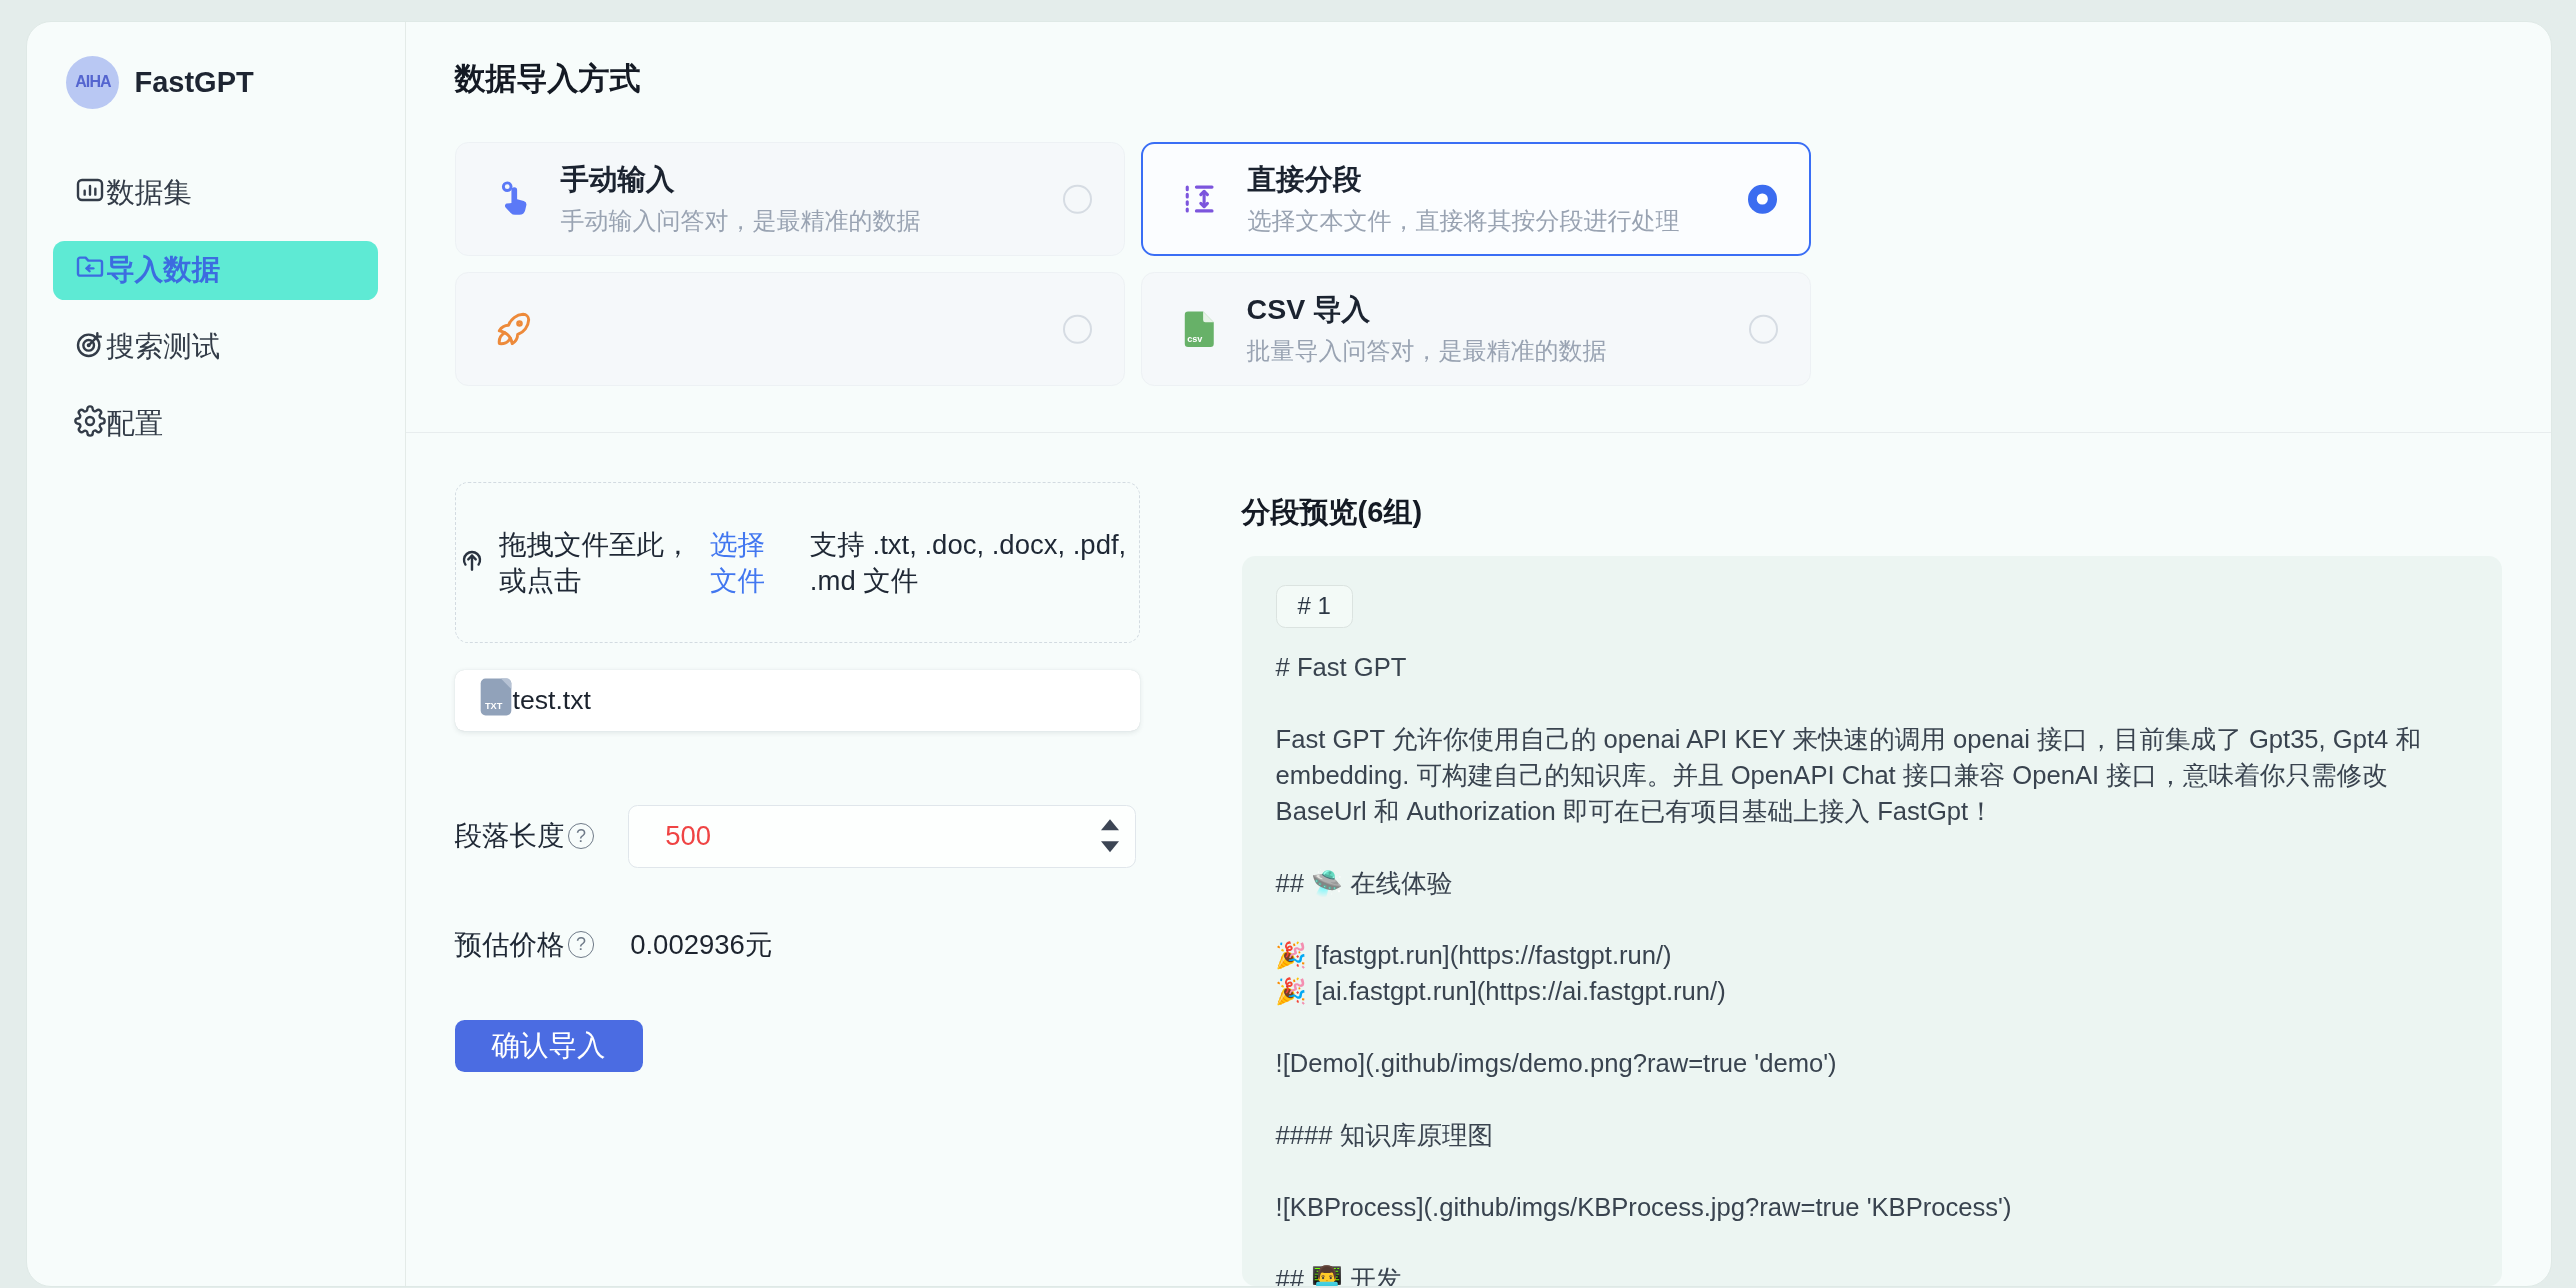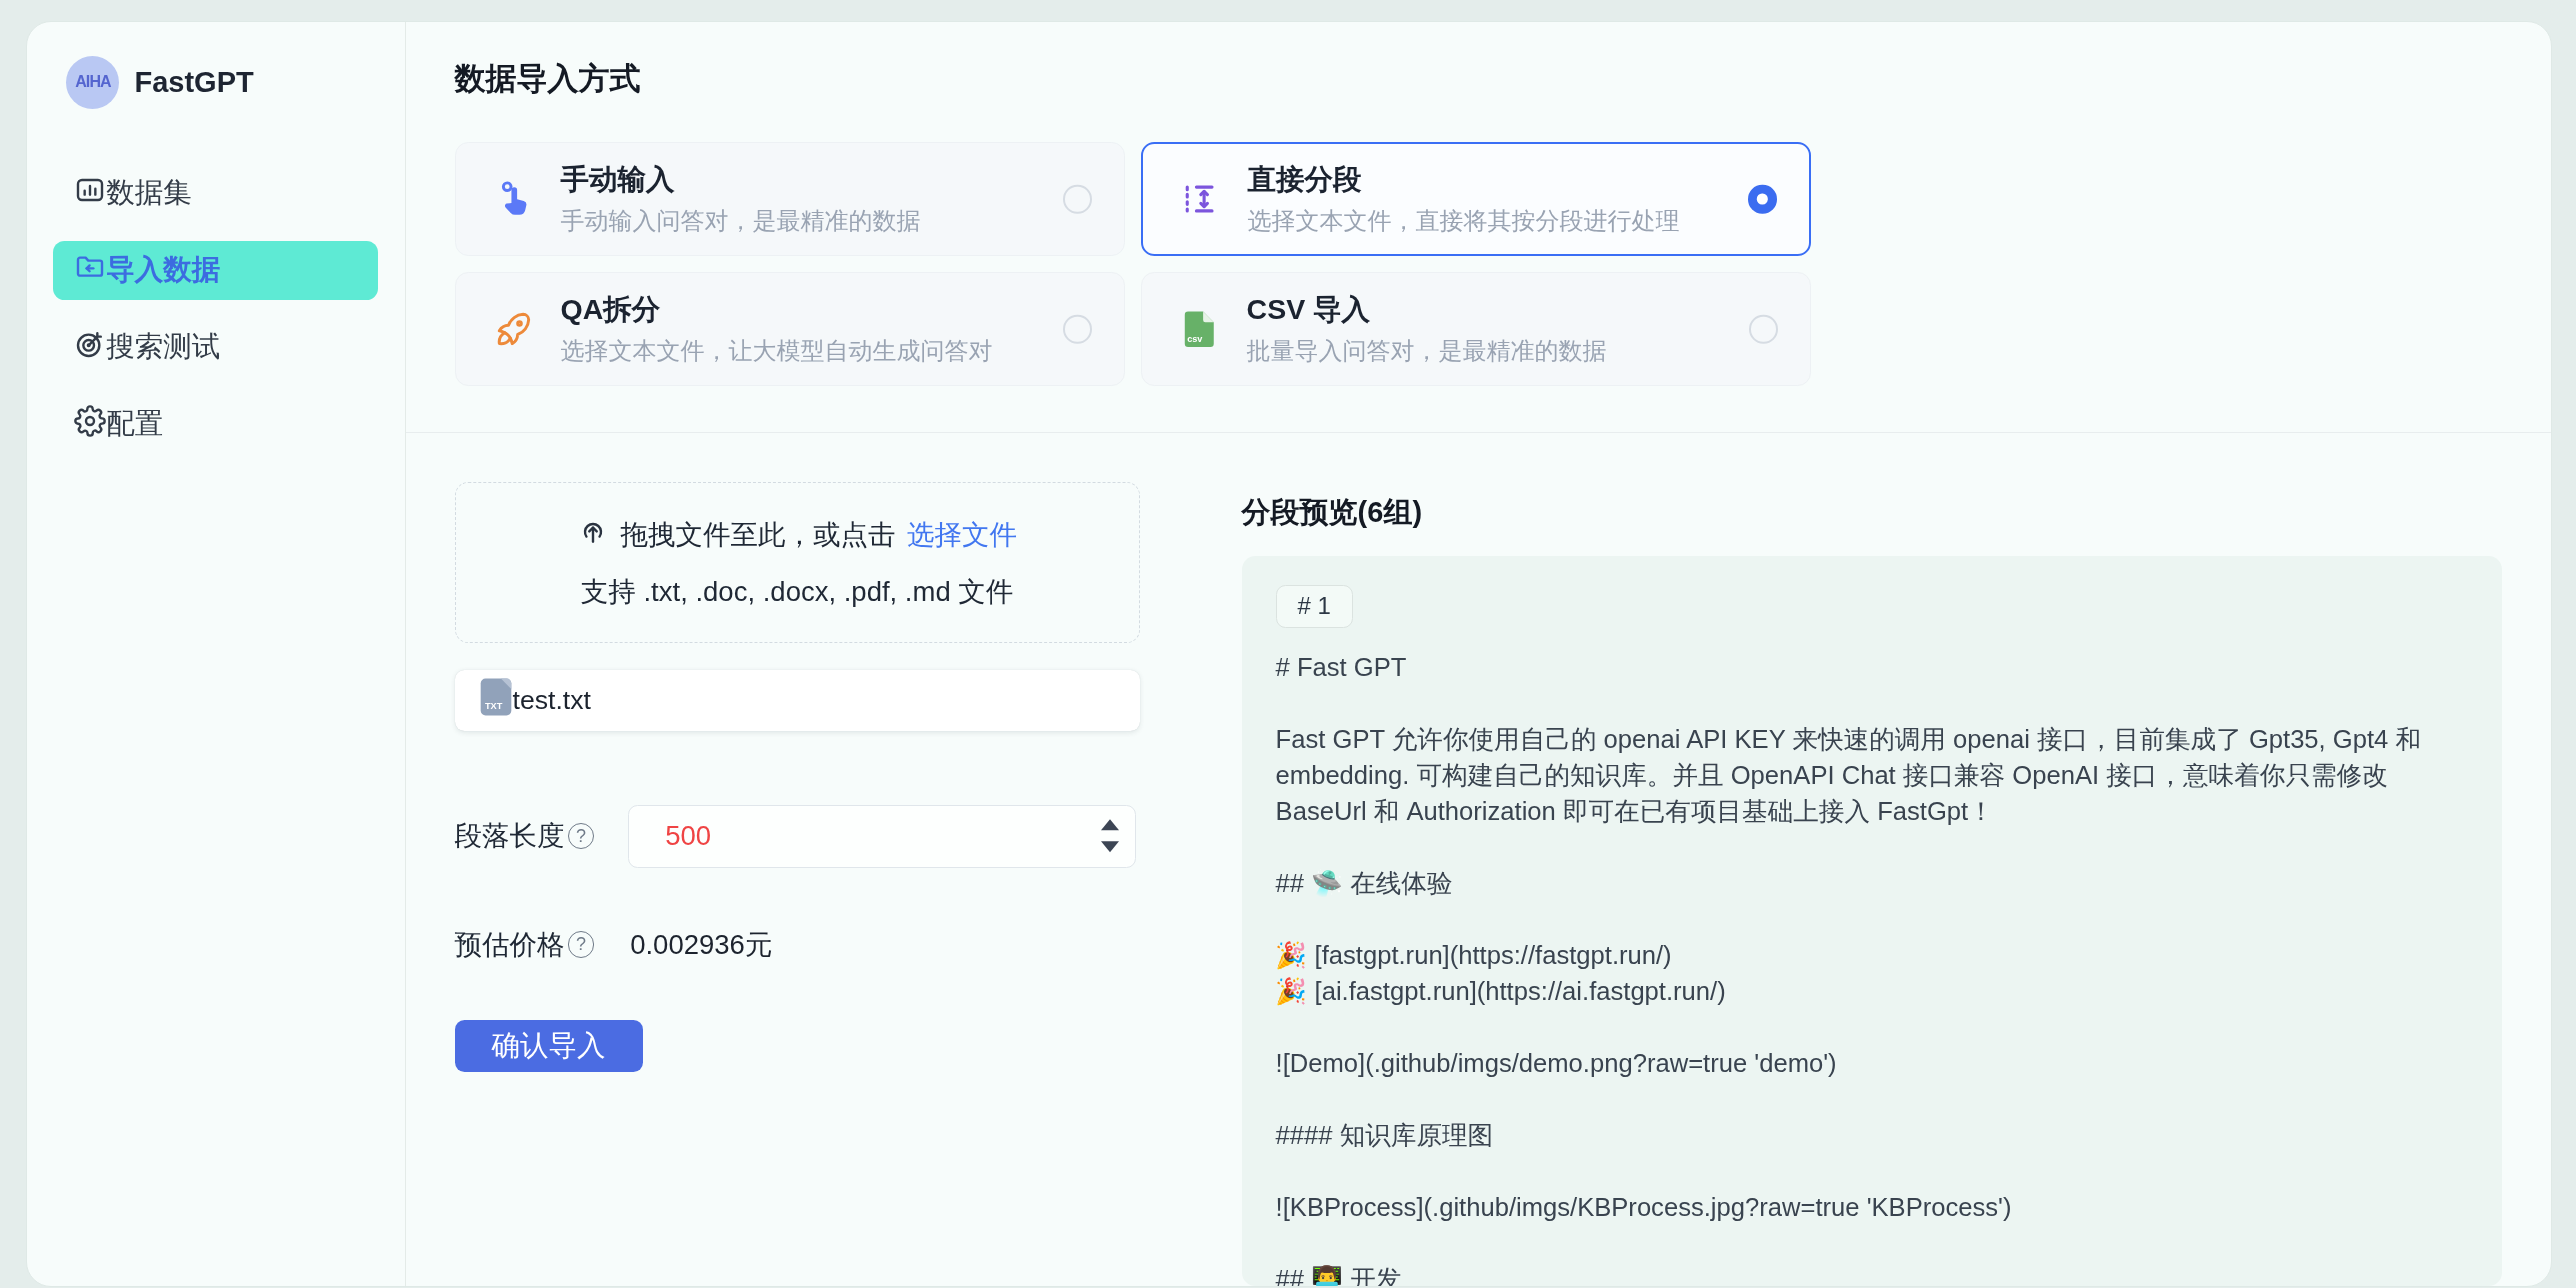--- a/index.html
+++ b/index.html
@@ -55,21 +55,21 @@
   .radio.checked::after{
     content:"";position:absolute;left:50%;top:50%;transform:translate(-50%,-50%);
     width:10.4px;height:10.4px;border-radius:50%;background:#fff;
   }
   .main-divider{border-top:0.9px solid #e8edee;height:0;}
   .main-bottom{display:flex;gap:102px;padding:49px 49px 0 49px;flex:1;min-height:0;}
   
   .left-col{width:685px;flex-shrink:0;}
   .dropzone{
     height:161px;box-sizing:border-box;border:1.9px dashed #d3dbe1;border-radius:13.3px;
-    display:flex;flex-direction:column;align-items:center;justify-content:center;gap:20px;
+    display:flex;flex-direction:row;align-items:center;justify-content:center;gap:20px;
     font-size:27.5px;color:#1f2835;cursor:pointer;
   }
   .dz-line1{display:flex;align-items:center;gap:11.4px;}
   .dz-line1 svg{width:32px;height:32px;}
   .dz-link{color:#4277f0;cursor:pointer;}
   .file-item{
     margin-top:26.6px;height:61px;background:#ffffff;border-radius:9.5px;
     box-shadow:0 1.9px 5.7px rgba(40,60,70,.10), 0 0 0.9px rgba(40,60,70,.18);
     display:flex;align-items:center;gap:1px;padding:0 25px;font-size:26.6px;color:#1c232e;cursor:pointer;
   }
@@ -209,24 +209,20 @@
         </div>
 
         <div class="method-card">
           <span class="method-icon">
             <svg viewBox="0 0 24 24" fill="none" stroke="#ed8a3a" stroke-width="1.6" stroke-linecap="round" stroke-linejoin="round">
               <path d="M4 13a8 8 0 0 1 7 7 6 6 0 0 0 3-5 9 9 0 0 0 6-8 3 3 0 0 0-3-3 9 9 0 0 0-8 6 6 6 0 0 0-5 3"></path>
               <path d="M7 14a6 6 0 0 0-3 6 6 6 0 0 0 6-3"></path>
               <circle cx="15" cy="9" r="1"></circle>
             </svg>
           </span>
-          <span class="method-texts">
-            <span class="method-title">QA拆分</span>
-            <span class="method-desc">选择文本文件，让大模型自动生成问答对</span>
-          </span>
           <span class="radio"></span>
         </div>
 
         <div class="method-card">
           <span class="method-icon">
             <svg viewBox="0 0 24 24">
               <path fill="#67b168" d="M5.5 2.5h8.2l5.8 5.8V20a1.8 1.8 0 0 1-1.8 1.8H5.5A1.8 1.8 0 0 1 3.7 20V4.3a1.8 1.8 0 0 1 1.8-1.8z"></path>
               <path fill="#e7f3e7" d="M13.7 2.5l5.8 5.8h-4.6a1.2 1.2 0 0 1-1.2-1.2z"></path>
               <text x="5" y="19" font-size="5" fill="#ffffff" font-family="Liberation Sans, sans-serif" font-weight="bold">csv</text>
             </svg>

